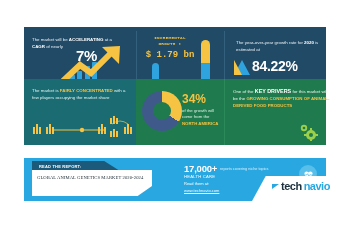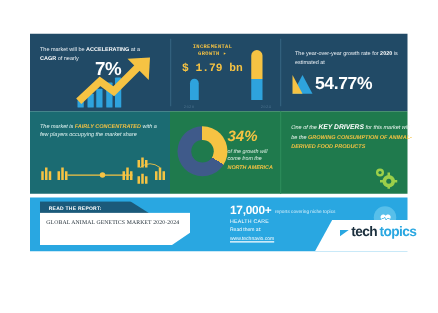--- a/index.html
+++ b/index.html
@@ -30,21 +30,21 @@
   .yr.a{left:11px;} .yr.b{right:7px;}
 
   .p3{position:relative;flex:1;height:100%;}
   .p3 .txt{position:absolute;left:12px;top:12px;width:88px;color:#e8eef3;font-size:4.4px;line-height:7px;}
   .p3 .txt b{color:#ffffff;}
   .p3 .big{position:absolute;left:28px;top:31px;color:#ffffff;font-size:14px;font-weight:bold;letter-spacing:-.3px;}
   .tri{position:absolute;left:10px;top:33px;width:0;height:0;border-left:8px solid transparent;border-right:8px solid transparent;border-bottom:15px solid #2ea3dd;}
   .tri-y{position:absolute;left:10px;top:33px;width:0;height:0;border-right:8px solid transparent;border-bottom:15px solid #f6c343;}
 
   
-  .row2{position:absolute;left:24px;top:89px;width:302px;height:66px;display:flex;font-style:italic;}
+  .row2{position:absolute;left:24px;top:79px;width:302px;height:66px;display:flex;}
   .q1{position:relative;width:112px;height:100%;background:#1b6b72;}
   .q1 .txt{position:absolute;left:8px;top:8px;width:98px;color:#dff3f1;font-size:4.4px;line-height:7px;}
   .q1 .txt b{color:#f6c343;}
   .net{position:absolute;left:4px;bottom:4px;width:108px;height:26px;}
 
   .q2{position:relative;width:88px;height:100%;background:#1f7a4d;}
   .donutwrap{position:absolute;left:6px;top:12px;width:40px;height:40px;}
   .donut{width:40px;height:40px;border-radius:50%;
     background:conic-gradient(#f6c343 0turn .34turn,#3f5a8a .34turn 1turn);}
   .donut:after{content:"";position:absolute;left:11px;top:11px;width:18px;height:18px;border-radius:50%;background:#1f7a4d;}
@@ -123,21 +123,21 @@
     </div>
 
     <div class="r1-sep" style="left:200px"></div>
 
     <div class="p3">
       <div class="txt">
         <span>The year-over-year growth rate for </span><b>2020</b><span> is estimated at</span>
       </div>
       <div class="tri"></div>
       <div class="tri-y"></div>
-      <div class="big">54.77%</div>
+      <div class="big">84.22%</div>
     </div>
   </div>
 
   <div class="row2">
 
     <div class="q1">
       <div class="txt">
         <span>The market is </span><b>FAIRLY CONCENTRATED</b><span> with a few players occupying the market share</span>
       </div>
       <svg class="net" viewBox="0 0 108 26">
@@ -217,16 +217,16 @@
       <svg viewBox="0 0 14 14" width="11" height="11">
         <path d="M7 12 C2 8.5 1 6 2.4 4.2 C3.6 2.7 5.8 3 7 4.6 C8.2 3 10.4 2.7 11.6 4.2 C13 6 12 8.5 7 12 Z" fill="#ffffff"></path>
         <polyline points="3,7.4 5,7.4 6,6 7.4,9 8.6,7.4 11,7.4" fill="none" stroke="#57bfea" stroke-width="1"></polyline>
       </svg>
     </div>
 
     <div class="swoosh"></div>
     <div class="brand">
       <span class="mark"></span>
       <span class="w1">tech</span>
-        <span class="w2">topics</span>
+        <span class="w2">navio</span>
     </div>
   </div>
 </div>
 
 </body></html>

